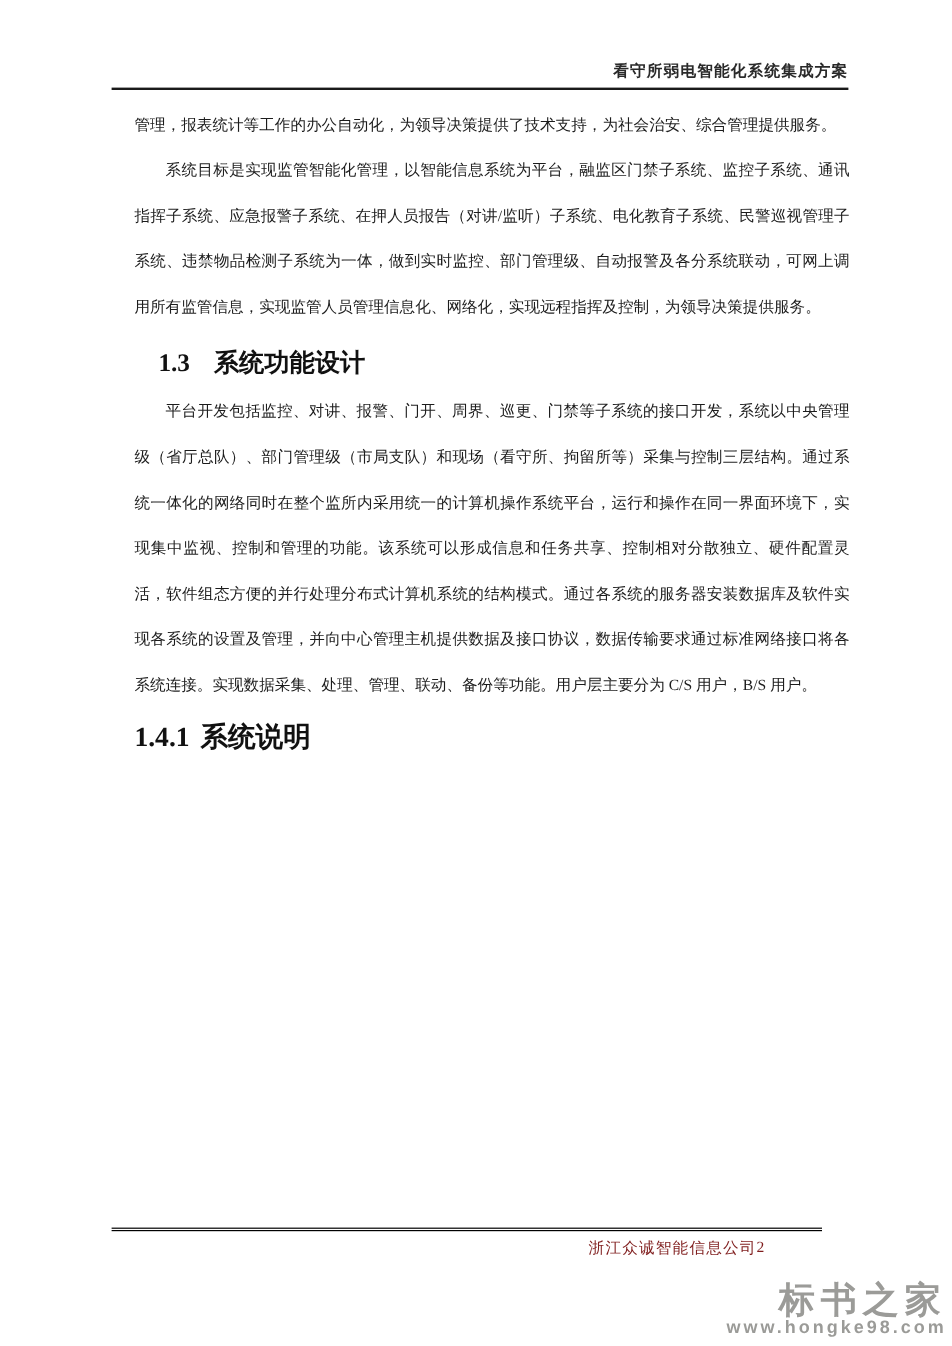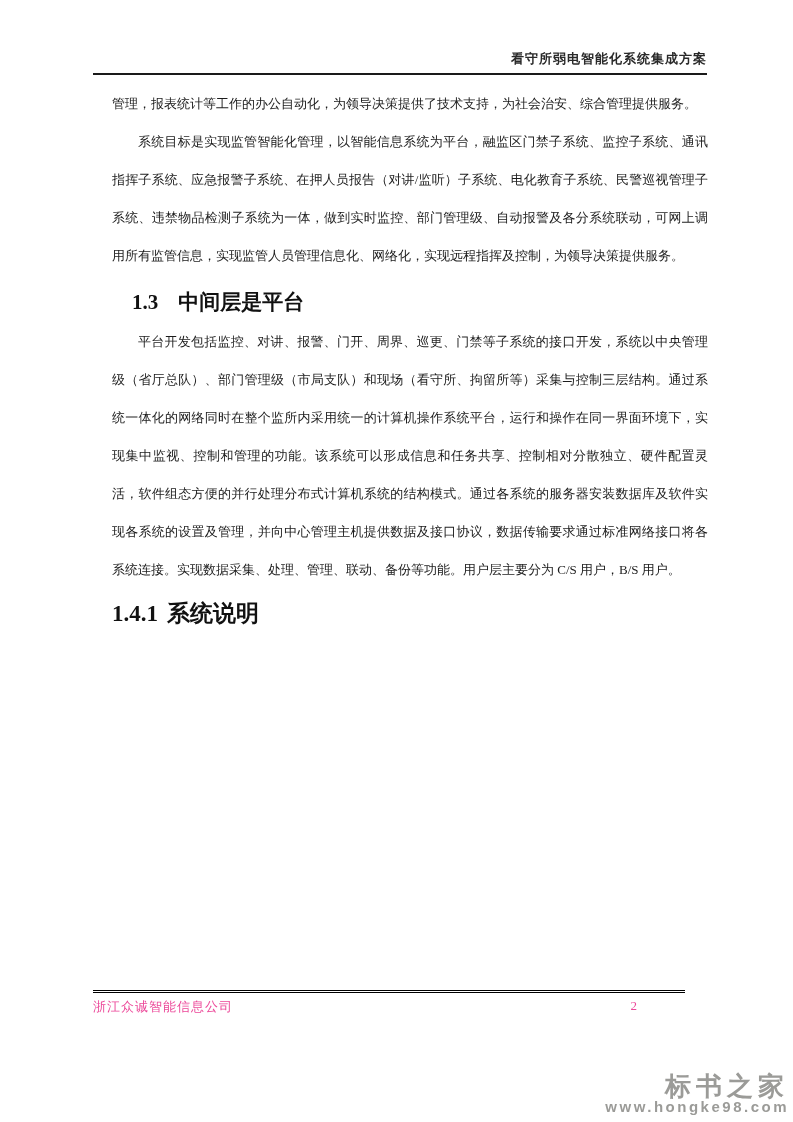--- a/index.html
+++ b/index.html
@@ -68,50 +68,50 @@
     color: #111111;
     margin: 12px 0 6px 0;
   }
   .h3 .num {
     font-family: "Liberation Serif", "DejaVu Serif", serif;
     margin-right: 9px;
   }
   
   .doc-footer {
     position: absolute;
-    top: 990px;
+    top: 1023px;
     left: 93px;
     width: 592px;
     border-top: 3px double #000000;
     padding-top: 5px;
     font-size: 13px;
-    color: #ec4899;
+    color: #7f1d1d;
     display: flex;
-    justify-content: space-between;
+    justify-content: flex-end;
     align-items: flex-start;
   }
   .doc-footer .company {
     letter-spacing: 1px;
   }
   .doc-footer .page-num {
     margin-right: 48px;
     font-size: 13px;
   }
   
   .watermark {
     position: absolute;
     right: 4px;
     bottom: 8px;
     text-align: right;
     color: #9b9b98;
     font-family: "Liberation Sans", "DejaVu Sans", sans-serif;
     line-height: 1;
   }
   .watermark .wm-title {
-    font-size: 26px;
+    font-size: 30px;
     font-weight: bold;
     letter-spacing: 5px;
   }
   .watermark .wm-url {
     margin-top: 0;
     font-size: 15px;
     font-weight: bold;
     letter-spacing: 2.5px;
   }
 </style>
@@ -124,21 +124,21 @@
     <span>看守所弱电智能化系统集成方案</span>
   </div>
 
   <div class="doc-body">
 
     <p class="para">管理，报表统计等工作的办公自动化，为领导决策提供了技术支持，为社会治安、综合管理提供服务。</p>
 
     <p class="para indent">系统目标是实现监管智能化管理，以智能信息系统为平台，融监区门禁子系统、监控子系统、通讯指挥子系统、应急报警子系统、在押人员报告（对讲/监听）子系统、电化教育子系统、民警巡视管理子系统、违禁物品检测子系统为一体，做到实时监控、部门管理级、自动报警及各分系统联动，可网上调用所有监管信息，实现监管人员管理信息化、网络化，实现远程指挥及控制，为领导决策提供服务。</p>
 
     <div class="h2">
-      <span class="num">1.3</span><span>中间层是平台</span>
+      <span class="num">1.3</span><span>系统功能设计</span>
     </div>
 
     <p class="para indent">平台开发包括监控、对讲、报警、门开、周界、巡更、门禁等子系统的接口开发，系统以中央管理级（省厅总队）、部门管理级（市局支队）和现场（看守所、拘留所等）采集与控制三层结构。通过系统一体化的网络同时在整个监所内采用统一的计算机操作系统平台，运行和操作在同一界面环境下，实现集中监视、控制和管理的功能。该系统可以形成信息和任务共享、控制相对分散独立、硬件配置灵活，软件组态方便的并行处理分布式计算机系统的结构模式。通过各系统的服务器安装数据库及软件实现各系统的设置及管理，并向中心管理主机提供数据及接口协议，数据传输要求通过标准网络接口将各系统连接。实现数据采集、处理、管理、联动、备份等功能。用户层主要分为 C/S 用户，B/S 用户。</p>
 
 
     <div class="h3">
       <span class="num">1.4.1</span><span>系统说明</span>
     </div>
 
 

